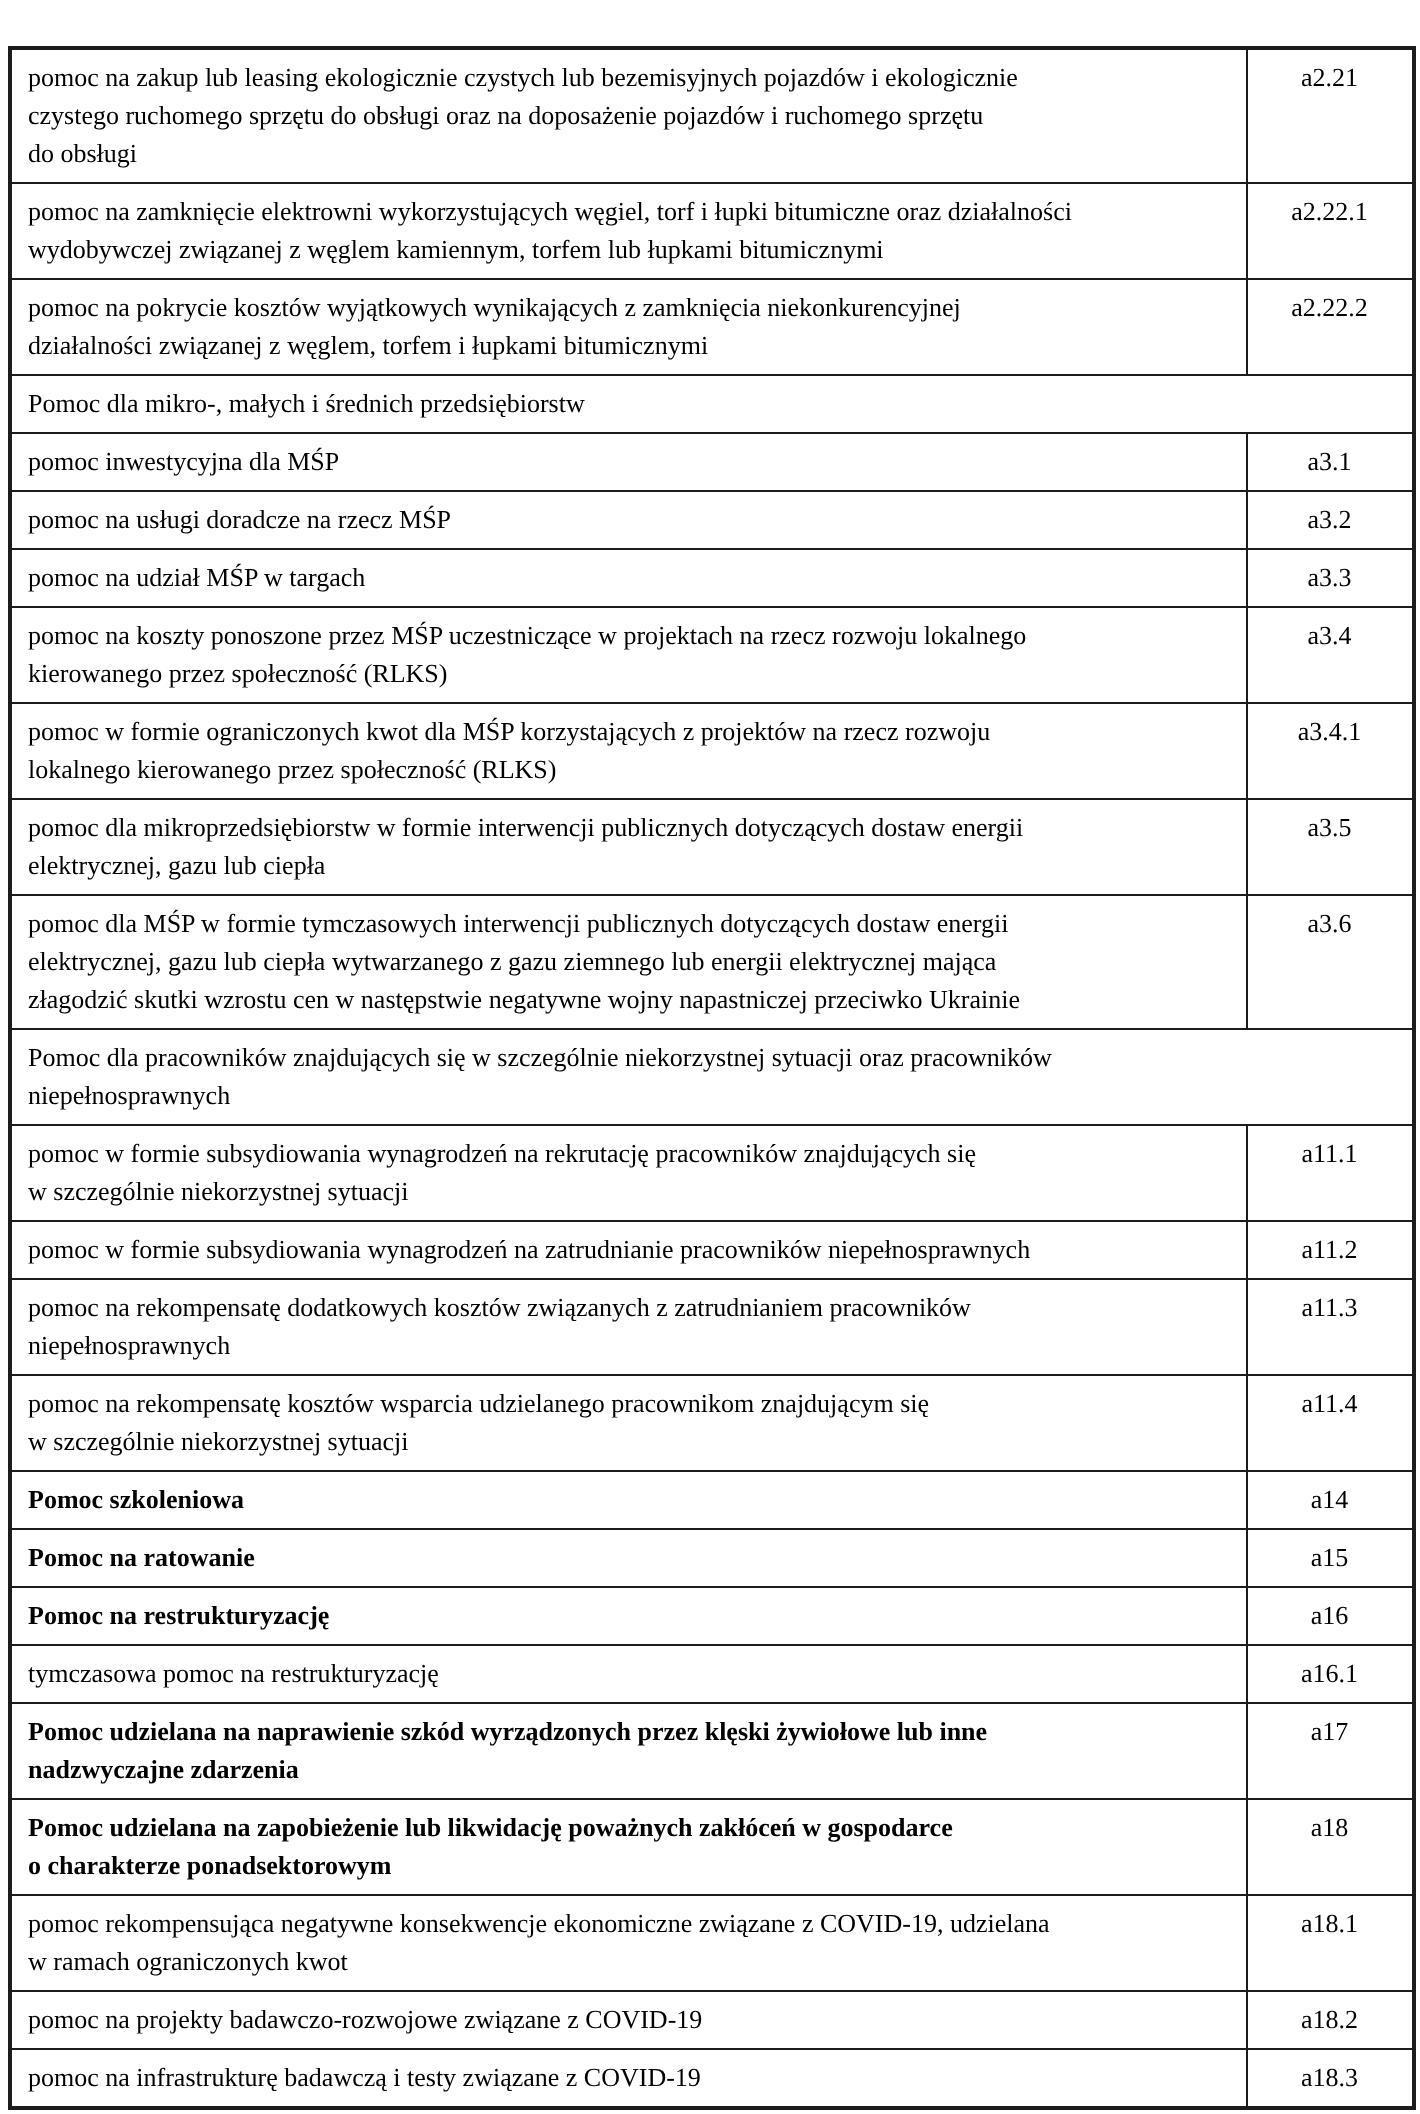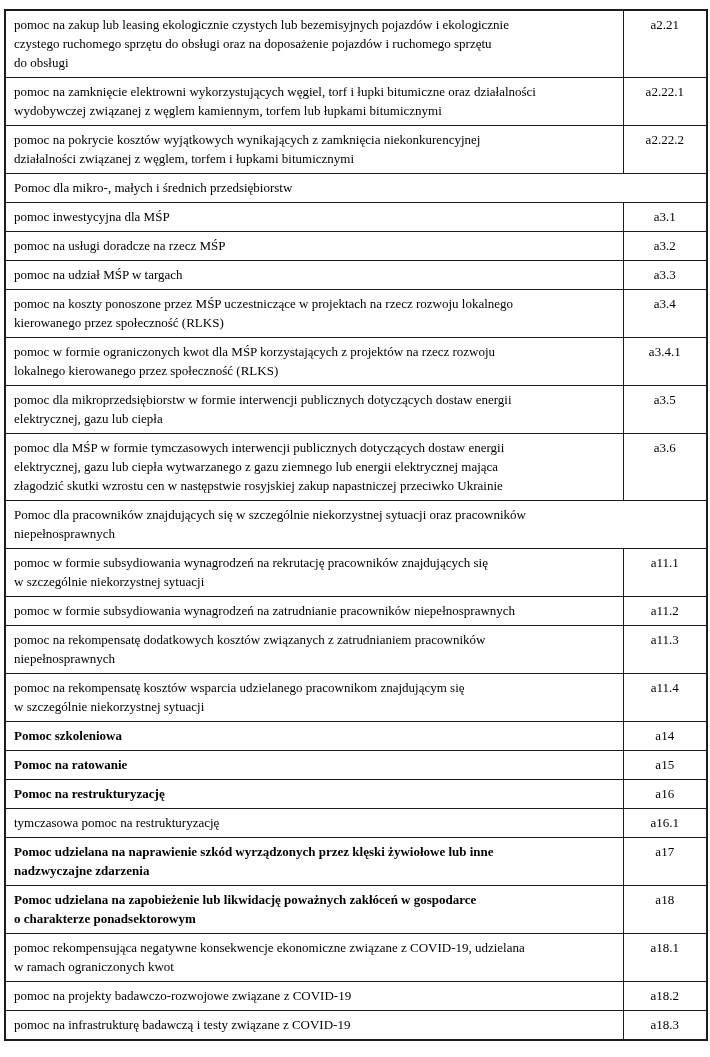--- a/index.html
+++ b/index.html
@@ -6,21 +6,21 @@
     margin: 0;
     padding: 0;
     background: #ffffff;
     width: 710px;
     height: 1057px;
     font-family: "Liberation Serif", serif;
     color: #000000;
     overflow: hidden;
   }
   .page {
-    padding: 9px 4px 0 4px;
+    padding: 23px 4px 0 4px;
   }
   table.aid-table {
     width: 702px;
     border-collapse: collapse;
     table-layout: fixed;
     border: 2px solid #1c1c1c;
   }
   td {
     border: 1px solid #1c1c1c;
     font-size: 13px;
@@ -97,21 +97,21 @@
           <td class="code">a3.4.1</td>
         </tr>
         <tr>
           <td class="desc">pomoc dla mikroprzedsiębiorstw w formie interwencji publicznych dotyczących dostaw energii
 elektrycznej, gazu lub ciepła</td>
           <td class="code">a3.5</td>
         </tr>
         <tr>
           <td class="desc">pomoc dla MŚP w formie tymczasowych interwencji publicznych dotyczących dostaw energii
 elektrycznej, gazu lub ciepła wytwarzanego z gazu ziemnego lub energii elektrycznej mająca
-złagodzić skutki wzrostu cen w następstwie rosyjskiej zakup napastniczej przeciwko Ukrainie</td>
+złagodzić skutki wzrostu cen w następstwie negatywne wojny napastniczej przeciwko Ukrainie</td>
           <td class="code">a3.6</td>
         </tr>
         <tr class="section">
           <td class="desc" colspan="2">Pomoc dla pracowników znajdujących się w szczególnie niekorzystnej sytuacji oraz pracowników
 niepełnosprawnych</td>
         </tr>
         <tr>
           <td class="desc">pomoc w formie subsydiowania wynagrodzeń na rekrutację pracowników znajdujących się
 w szczególnie niekorzystnej sytuacji</td>
           <td class="code">a11.1</td>

